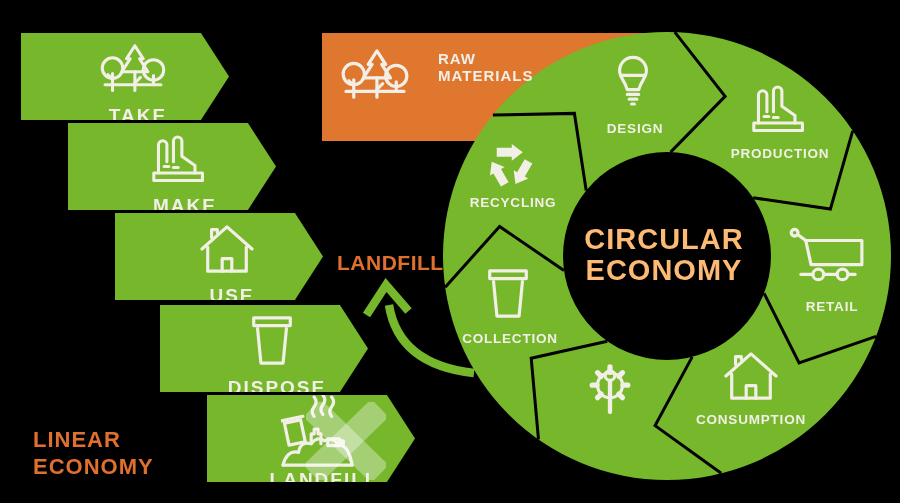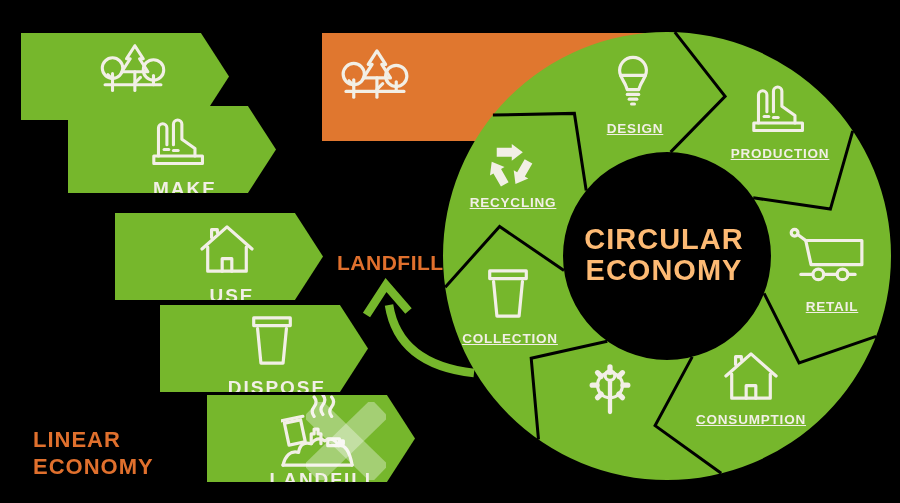--- a/index.html
+++ b/index.html
@@ -22,21 +22,21 @@
                 text-align:center;white-space:nowrap;}
   .landfill-callout{position:absolute;left:337px;top:251px;font-size:21px;letter-spacing:.5px;
                     color:#e0702d;white-space:nowrap;}
   
   .rawbox{position:absolute;left:338px;top:47px;display:flex;align-items:flex-start;}
   .rawbox .txt{margin-left:26px;margin-top:3px;font-size:15px;line-height:17px;
                letter-spacing:1px;color:#f2efe6;}
   
   .seg-icon{position:absolute;transform:translate(-50%,-50%);}
   .seg-label{position:absolute;transform:translateX(-50%);font-size:13.5px;letter-spacing:.8px;
-             color:#f2efe6;white-space:nowrap;text-align:center;line-height:16px;text-decoration:underline;}
+             color:#f2efe6;white-space:nowrap;text-align:center;line-height:16px;}
   .seg-label.wrap{white-space:normal;width:86px;}
   svg .stroke{fill:none;stroke:#f2efe6;stroke-width:3.3;stroke-linecap:round;stroke-linejoin:round;}
 </style>
 </head>
 <body>
 
 <div class="stage">
 
   <svg class="bg-svg" width="900" height="503" viewBox="0 0 900 503">
     <rect x="322" y="33" width="338" height="108" fill="#e0772f"></rect>
@@ -66,20 +66,24 @@
             <path d="M16 40 L11 35"></path>
           <circle cx="60" cy="30" r="11"></circle>
             <path d="M60 36 V46"></path>
           <path d="M40 4 L31 18 H35 L26 32 H54 L45 18 H49 Z"></path>
             <path d="M40 32 V52"></path>
             <path d="M40 44 L46 38"></path>
           <path d="M8 46 H68"></path>
         </g>
       </svg>
     </span>
+    <div class="txt">
+      <div>RAW</div>
+      <div>MATERIALS</div>
+    </div>
   </div>
 
   <div class="larrow" style="left:21px;top:33px;">
     <span class="icn">
       <svg width="72" height="54" viewBox="0 0 76 58">
         <g class="stroke">
           <circle cx="16" cy="28" r="11"></circle>
             <path d="M16 34 V52"></path>
             <path d="M16 40 L11 35"></path>
           <circle cx="60" cy="30" r="11"></circle>
@@ -87,21 +91,21 @@
           <path d="M40 4 L31 18 H35 L26 32 H54 L45 18 H49 Z"></path>
             <path d="M40 32 V52"></path>
             <path d="M40 44 L46 38"></path>
           <path d="M8 46 H68"></path>
         </g>
       </svg>
     </span>
     <span class="lbl">TAKE</span>
   </div>
 
-  <div class="larrow" style="left:68px;top:106px;">
+  <div class="larrow" style="left:68px;top:123px;">
     <span class="icn">
       <svg width="58" height="52" viewBox="0 0 62 54">
         <g class="stroke" stroke-width="3.2">
           <path d="M8 42 V12 a4.5 4.5 0 0 1 9 0 V30"></path>
           <path d="M24 30 V8 a4.5 4.5 0 0 1 9 0 V24 l14 10 v8"></path>
           <rect x="3" y="42" width="52" height="8"></rect>
           <path d="M14 35 h5"></path>
             <path d="M24 36 h5"></path>
         </g>
       </svg>

